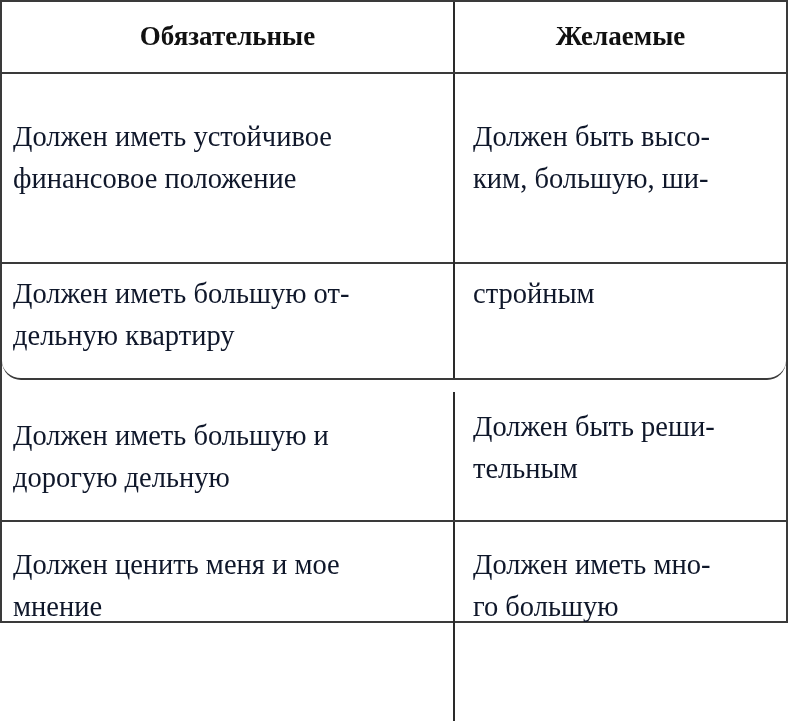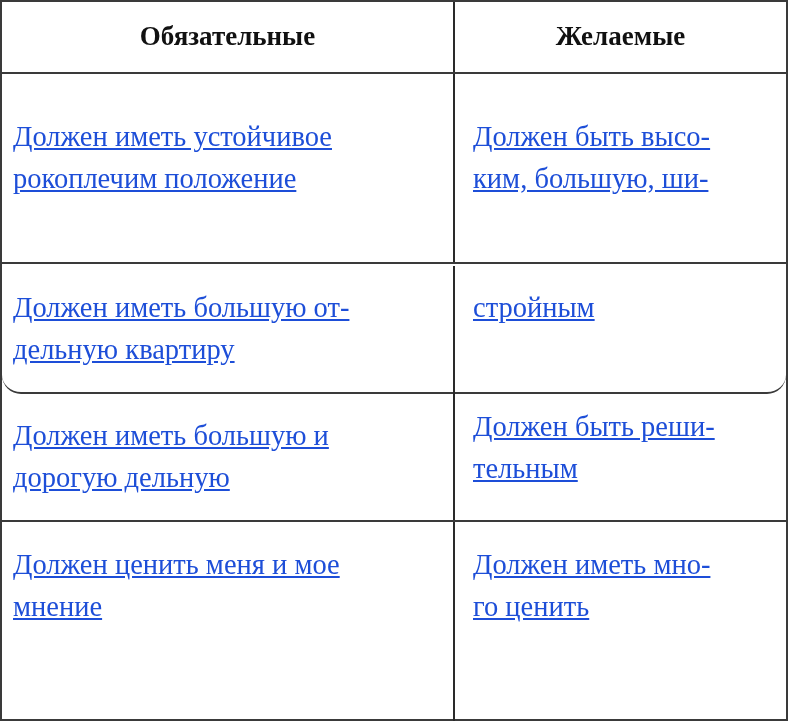--- a/index.html
+++ b/index.html
@@ -13,21 +13,21 @@
       position: relative;
       overflow: hidden;
       font-family: "Liberation Serif", "DejaVu Serif", serif;
       color: #1a1a1a;
     }
     .table {
       position: absolute;
       left: 0;
       top: 0;
       width: 788px;
-      height: 721px;
+      height: 623px;
       border: 2px solid #3a3a3a;
       box-sizing: border-box;
     }
     .row {
       position: absolute;
       left: 0;
       width: 100%;
       box-sizing: border-box;
     }
     .row.divider {
@@ -57,23 +57,22 @@
       font-weight: bold;
       font-size: 27px;
       line-height: 36px;
       color: #111111;
     }
     .body-text {
       position: absolute;
       top: 0;
       font-size: 28.5px;
       line-height: 42px;
-      color: #1d4ed8;
+      color: #0f172a;
       white-space: nowrap;
-      text-decoration: underline;
     }
     .cell.left .body-text { left: 11px; }
     .cell.right .body-text { left: 18px; }
     .line { display: block; }
   </style>
 </head>
 <body>
 
 <div class="table">
 
@@ -83,32 +82,32 @@
     </div>
     <div class="cell right">
       <div class="head-text">Желаемые</div>
     </div>
   </div>
 
   <div class="row divider" style="top:72px; height:190px;">
     <div class="cell left">
       <div class="body-text" style="top:42px;">
         <span class="line">Должен иметь устойчивое</span>
-        <span class="line">рокоплечим положение</span>
+        <span class="line">финансовое положение</span>
       </div>
     </div>
     <div class="cell right">
       <div class="body-text" style="top:42px;">
         <span class="line">Должен быть высо-</span>
         <span class="line">ким, большую, ши-</span>
       </div>
     </div>
   </div>
 
-  <div class="row divider" style="top:264px; height:128px;border-radius:19px;">
+  <div class="row divider" style="top:250px; height:128px;border-radius:19px;">
     <div class="cell left">
       <div class="body-text" style="top:21px;">
         <span class="line">Должен иметь большую от-</span>
         <span class="line">дельную квартиру</span>
       </div>
     </div>
     <div class="cell right">
       <div class="body-text" style="top:21px;">
         <span class="line">стройным</span>
       </div>
@@ -133,18 +132,18 @@
   <div class="row" style="top:520px; height:199px;">
     <div class="cell left">
       <div class="body-text" style="top:22px;">
         <span class="line">Должен ценить меня и мое</span>
         <span class="line">мнение</span>
       </div>
     </div>
     <div class="cell right">
       <div class="body-text" style="top:22px;">
         <span class="line">Должен иметь мно-</span>
-        <span class="line">го ценить</span>
+        <span class="line">го большую</span>
       </div>
     </div>
   </div>
 
 </div>
 
 </body></html>

